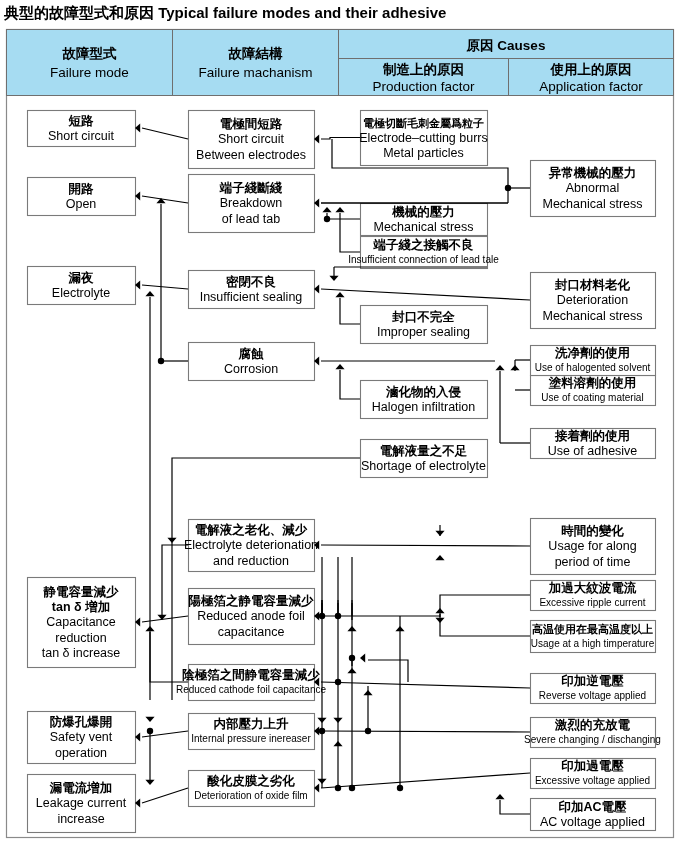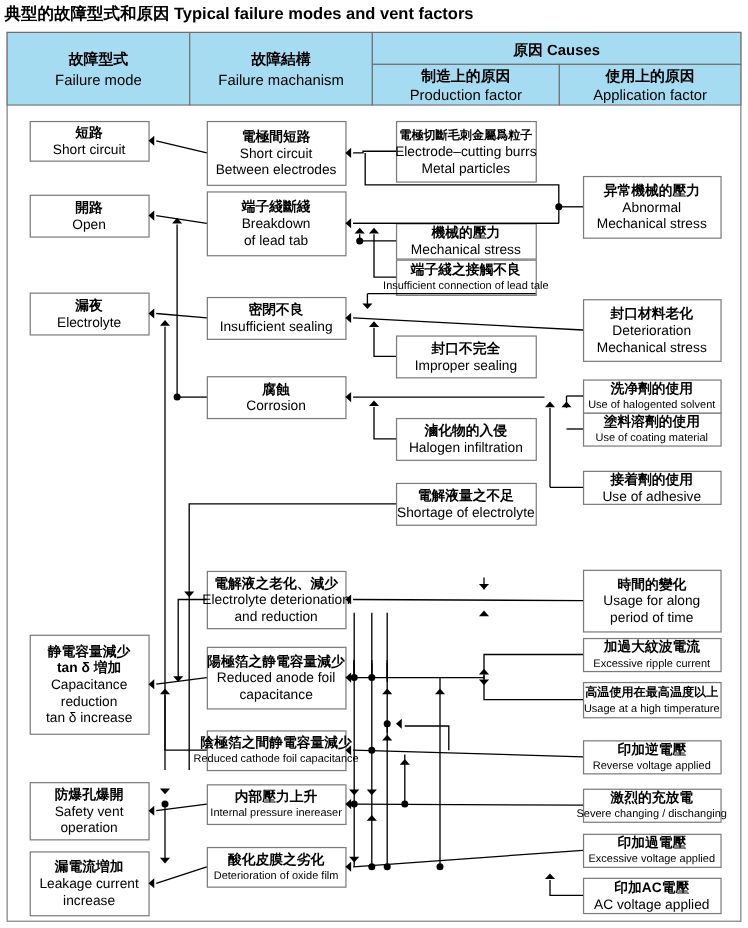--- a/index.html
+++ b/index.html
@@ -27,21 +27,21 @@
   .dot{fill:#000;}
   .ah{fill:#000;}
 </style>
 </head>
 <body>
 
 <div id="page">
 
   <div id="title">
     <span class="zh">典型的故障型式和原因</span>
-    <span>Typical failure modes and vent factors</span>
+    <span>Typical failure modes and their adhesive</span>
   </div>
 
   <svg id="canvas" viewBox="0 0 680 844">
     <defs>
       <marker id="arL" markerWidth="9" markerHeight="9" refX="8" refY="4.5" orient="auto">
         <path d="M8,0 L8,9 L0,4.5 z" class="ah"></path>
       </marker>
       <marker id="arU" markerWidth="9" markerHeight="9" refX="8" refY="4.5" orient="auto">
         <path d="M8,0 L8,9 L0,4.5 z" class="ah"></path>
       </marker>

